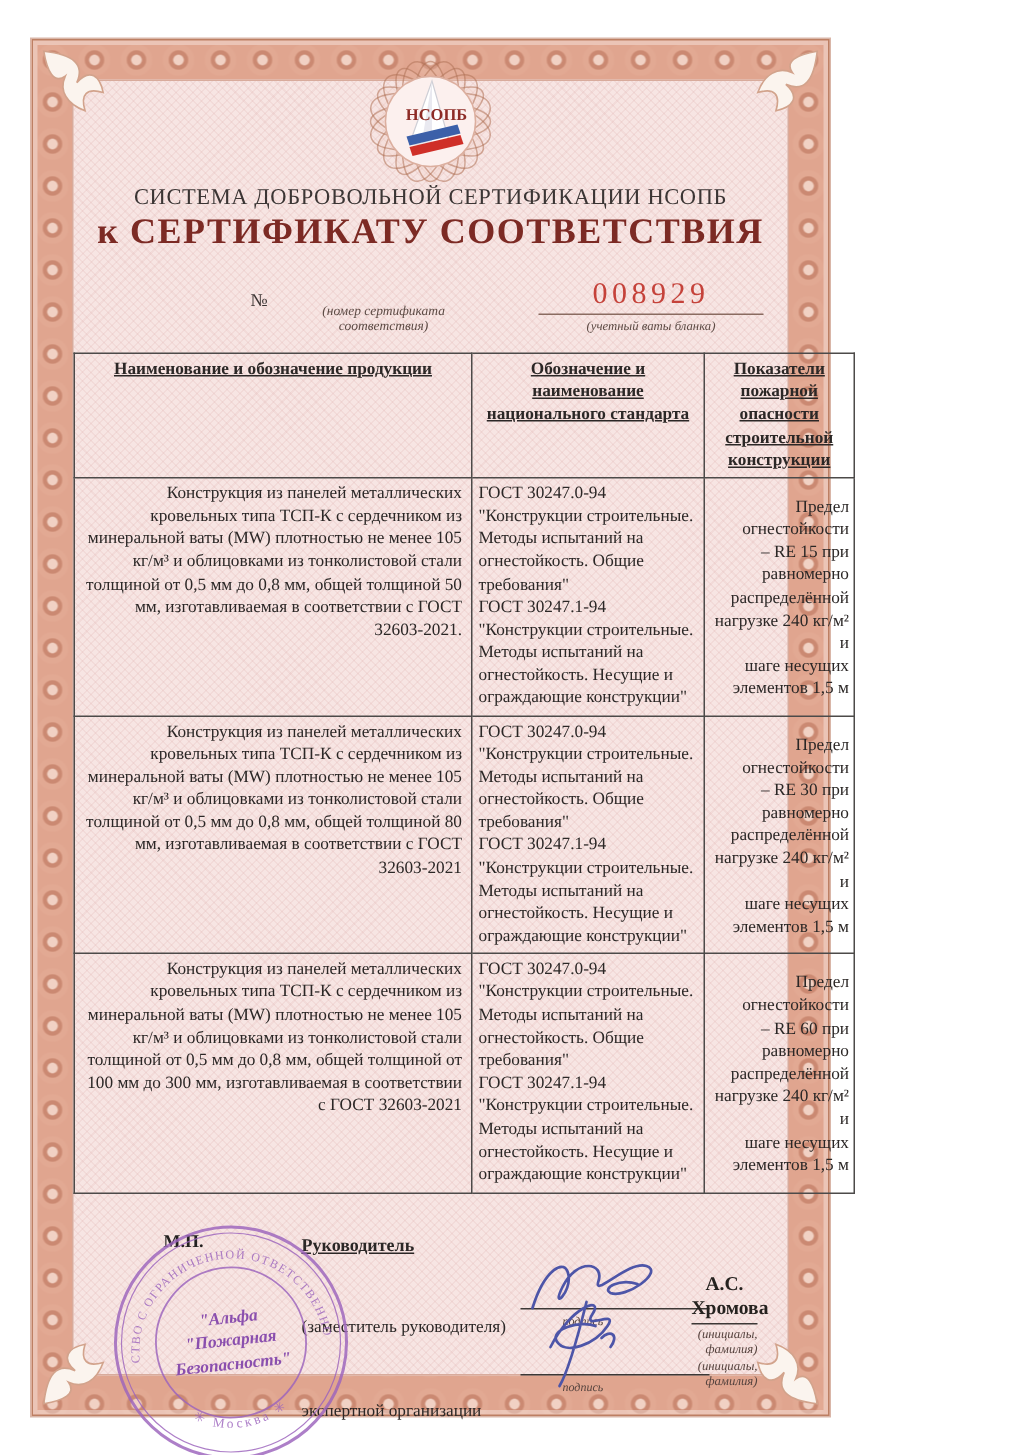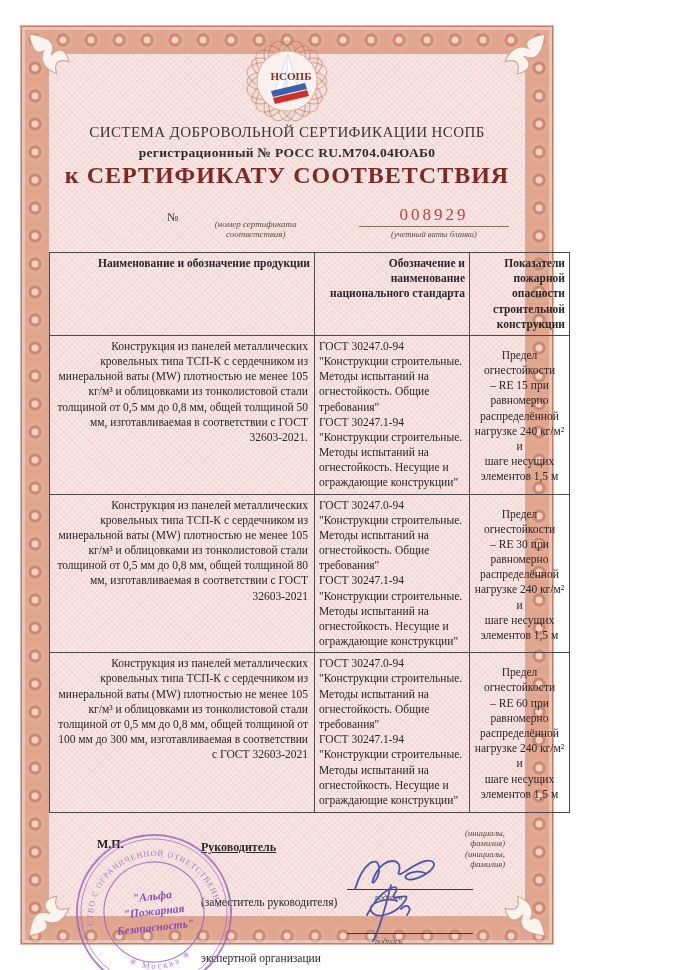--- a/index.html
+++ b/index.html
@@ -27,35 +27,35 @@
   .reg-line{text-align:center;font-size:13.5px;font-weight:bold;color:#322d2c;margin-top:4px;letter-spacing:.3px;}
   .sub-title{text-align:center;font-size:20px;color:#7c2a24;margin-top:10px;}
   .main-title{text-align:center;font-size:24px;font-weight:bold;color:#7c2a24;letter-spacing:1px;margin-top:1px;}
 
   .num-row{display:flex;align-items:flex-end;margin:16px 16px 0 118px;}
   .num-sign{font-size:12px;color:#3b3534;margin-right:8px;padding-bottom:14px;}
   .cert-num{flex:1;text-align:center;}
   .num-val{font-size:15px;font-weight:bold;color:#242120;border-bottom:1px solid #6b5b55;padding:0 6px 1px;}
   .num-cap{font-size:9px;font-style:italic;color:#5c4a44;margin-top:2px;}
   .blank-num{width:150px;margin-left:34px;text-align:center;}
-  .blank-val{font-size:17px;letter-spacing:3px;color:#c5423a;border-bottom:1px solid #8a6b60;padding-bottom:1px;}
+  .blank-val{font-size:20px;letter-spacing:3px;color:#c5423a;border-bottom:1px solid #8a6b60;padding-bottom:1px;}
   .blank-cap{font-size:8.5px;font-style:italic;color:#5c4a44;margin-top:2px;}
 
   table.cert-table{width:520px;margin:13px auto 0;border-collapse:collapse;table-layout:fixed;}
   .cert-table th,.cert-table td{border:1.6px solid #4c4a49;font-size:11.5px;line-height:1.32;
      vertical-align:top;color:#2b2726;}
-  .cert-table th{font-weight:bold;text-align:right;padding:3px 4px;}
+  .cert-table th{font-weight:bold;text-align:center;padding:3px 4px;text-decoration:underline;}
   col.c1{width:265px;} col.c2{width:155px;} col.c3{width:100px;}
   td.product{padding:3px 6px 3px 5px;text-align:right;}
   td.standard{padding:3px 4px;text-align:left;white-space:pre-line;}
-  td.fire{padding:12px 3px 3px;text-align:center;white-space:pre-line;}
+  td.fire{padding:12px 3px 3px;text-align:right;white-space:pre-line;}
   tr.r1 td{height:126px;} tr.r2 td{height:136px;} tr.r3 td{height:144px;}
 
   .sign{position:relative;height:186px;margin:14px 20px 0;font-size:11.5px;}
-  .mp{position:absolute;left:28px;top:10px;font-weight:bold;font-size:12px;color:#22201f;z-index:1;}
+  .mp{position:absolute;left:40px;top:10px;font-weight:bold;font-size:12px;color:#22201f;z-index:1;}
   .stamp{position:absolute;left:4px;top:4px;width:162px;height:162px;opacity:.82;transform:rotate(-8deg);z-index:2;}
   .stamp-center{position:absolute;left:4px;top:4px;width:162px;height:162px;display:flex;align-items:center;justify-content:center;
      text-align:center;color:#8a4fae;font-weight:bold;font-style:italic;font-size:11.5px;line-height:1.35;
      white-space:pre-line;transform:rotate(-6deg);z-index:2;pointer-events:none;}
   .roles{position:absolute;left:132px;top:12px;color:#2b2726;line-height:1.35;}
   .role-head{text-decoration:underline;font-weight:bold;font-size:12px;}
   .role-sub{font-size:11.5px;margin-top:40px;}
   .role-expert{margin-top:17px;font-size:12px;font-style:italic;}
   .sig-col{position:absolute;left:278px;top:0;width:126px;}
   .sig-cell{position:relative;height:62px;border-bottom:1px solid #3c3836;}
@@ -111,21 +111,20 @@
             <polygon points="1,-27 -14,15 13,15" fill="#ffffff" stroke="#cfcfd6" stroke-width="0.8"></polygon>
             <polygon points="1,-27 -6,15 1,15" fill="#e9e9f0"></polygon>
             <polygon points="-16,10 18,2 20,8 -14,16" fill="#3c60a9"></polygon>
             <polygon points="-14,17 20,9 22,15 -12,23" fill="#cf2f28"></polygon>
             <text x="4" y="-1" text-anchor="middle" font-family="Liberation Serif, serif" font-size="11" font-weight="bold" fill="#8d2b26">НСОПБ</text>
           </g>
         </svg>
       </div>
 
       <div class="sys-title">СИСТЕМА ДОБРОВОЛЬНОЙ СЕРТИФИКАЦИИ НСОПБ</div>
-      <div class="reg-line">регистрационный № РОСС RU.М704.04ЮАБ0</div>
       <div class="main-title">к СЕРТИФИКАТУ СООТВЕТСТВИЯ</div>
 
       <div class="num-row">
         <span class="num-sign">№</span>
         <span class="cert-num">
           <div class="num-cap">(номер сертификата соответствия)</div>
         </span>
         <span class="blank-num">
           <div class="blank-val">008929</div>
           <div class="blank-cap">(учетный ваты бланка)</div>
@@ -245,20 +244,21 @@
           </div>
           <div class="sig-cell second">
             <svg class="sig-svg" width="126" height="66" viewBox="0 0 126 66">
               <path d="M20,36 C34,8 56,2 48,14 C40,26 66,10 58,22 C50,34 30,42 24,32 C20,24 40,18 50,22 M44,6 C38,30 32,52 26,62 M54,30 C60,24 66,28 60,36" fill="none" stroke="#4d55a8" stroke-width="1.8" stroke-linecap="round"></path>
             </svg>
             <div class="sig-cap" style="position:absolute;left:28px;bottom:-13px;">подпись</div>
           </div>
         </div>
 
         <div class="name-col">
+          <div class="name-cell first">А.С. Хромова</div>
           <div class="name-cap">(инициалы, фамилия)</div>
           <div class="name-cap">(инициалы, фамилия)</div>
         </div>
       </div>
 
     </div>
   </div>
 </div>
 
 </body></html>

